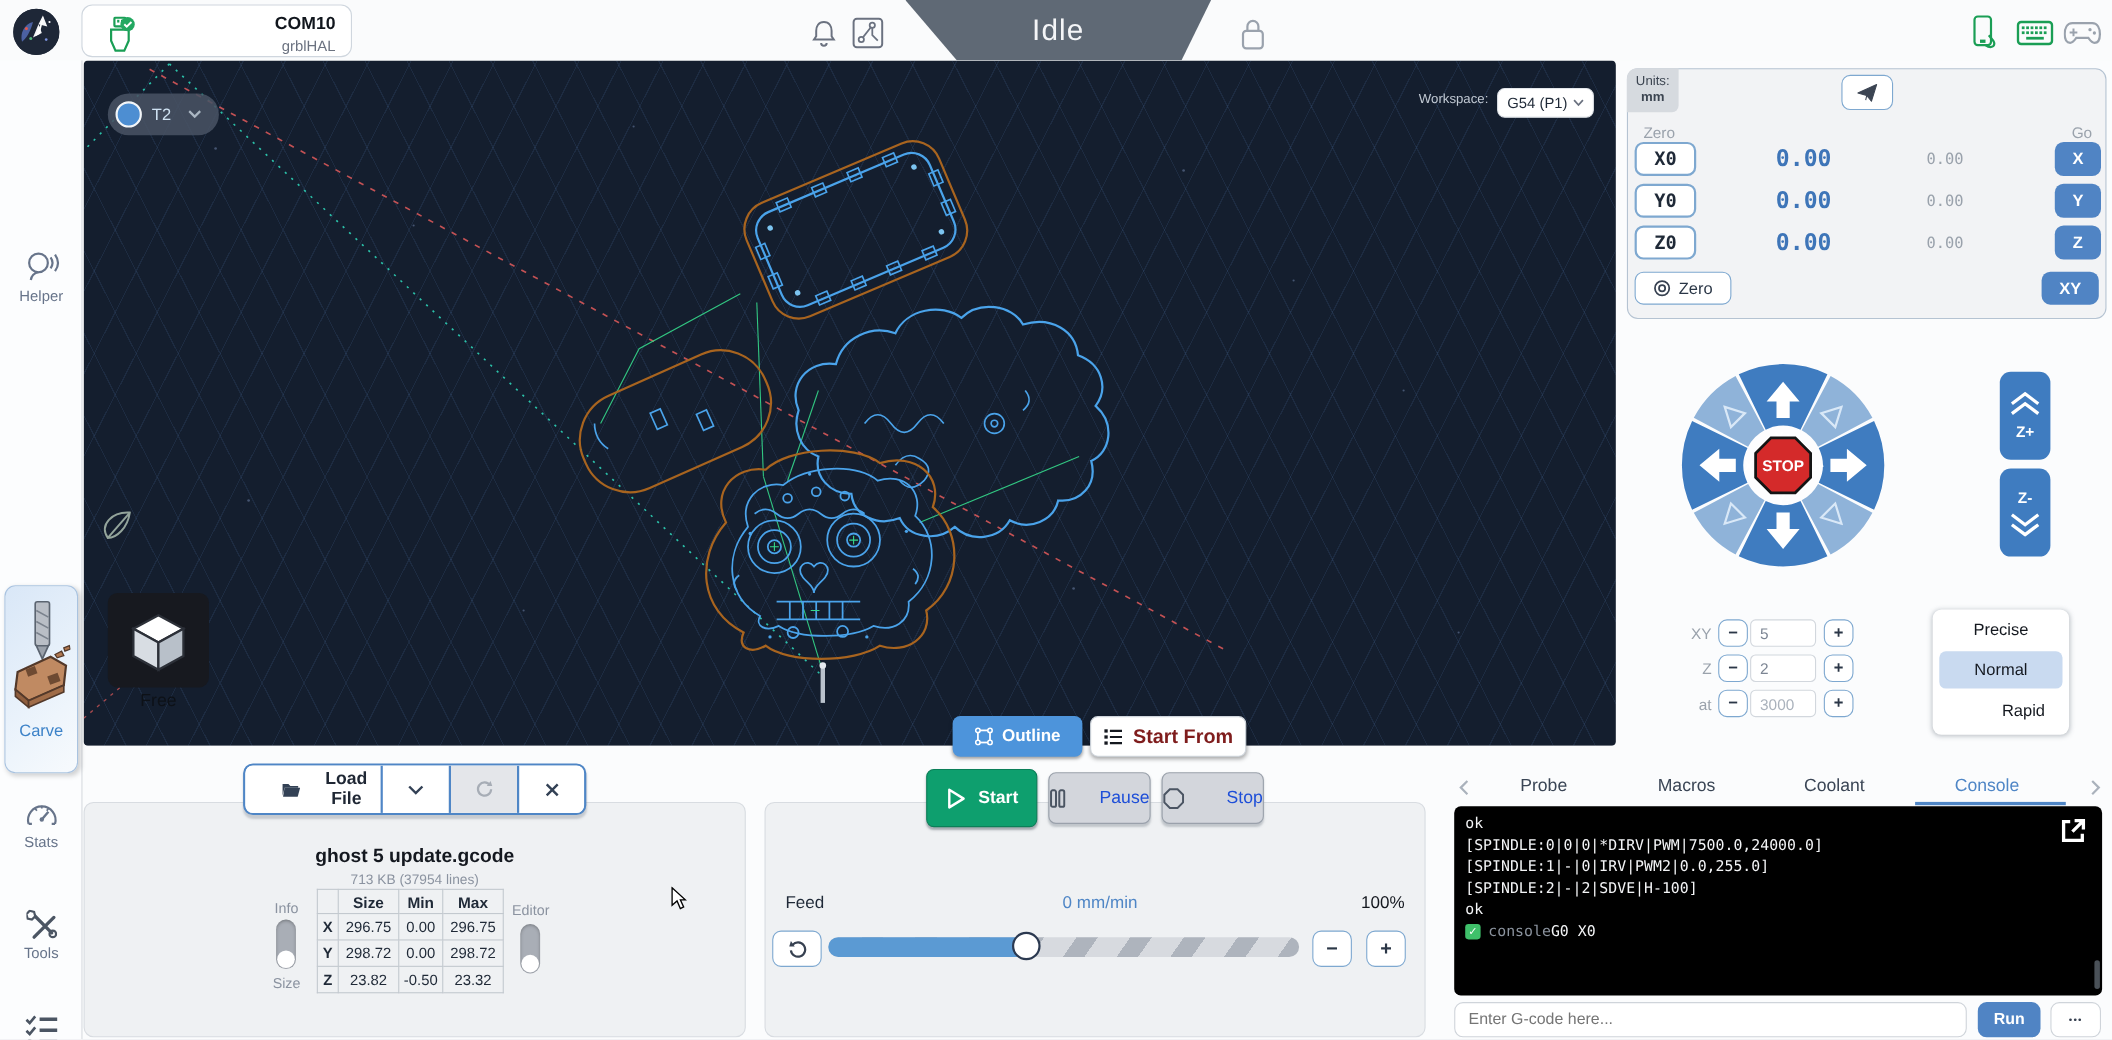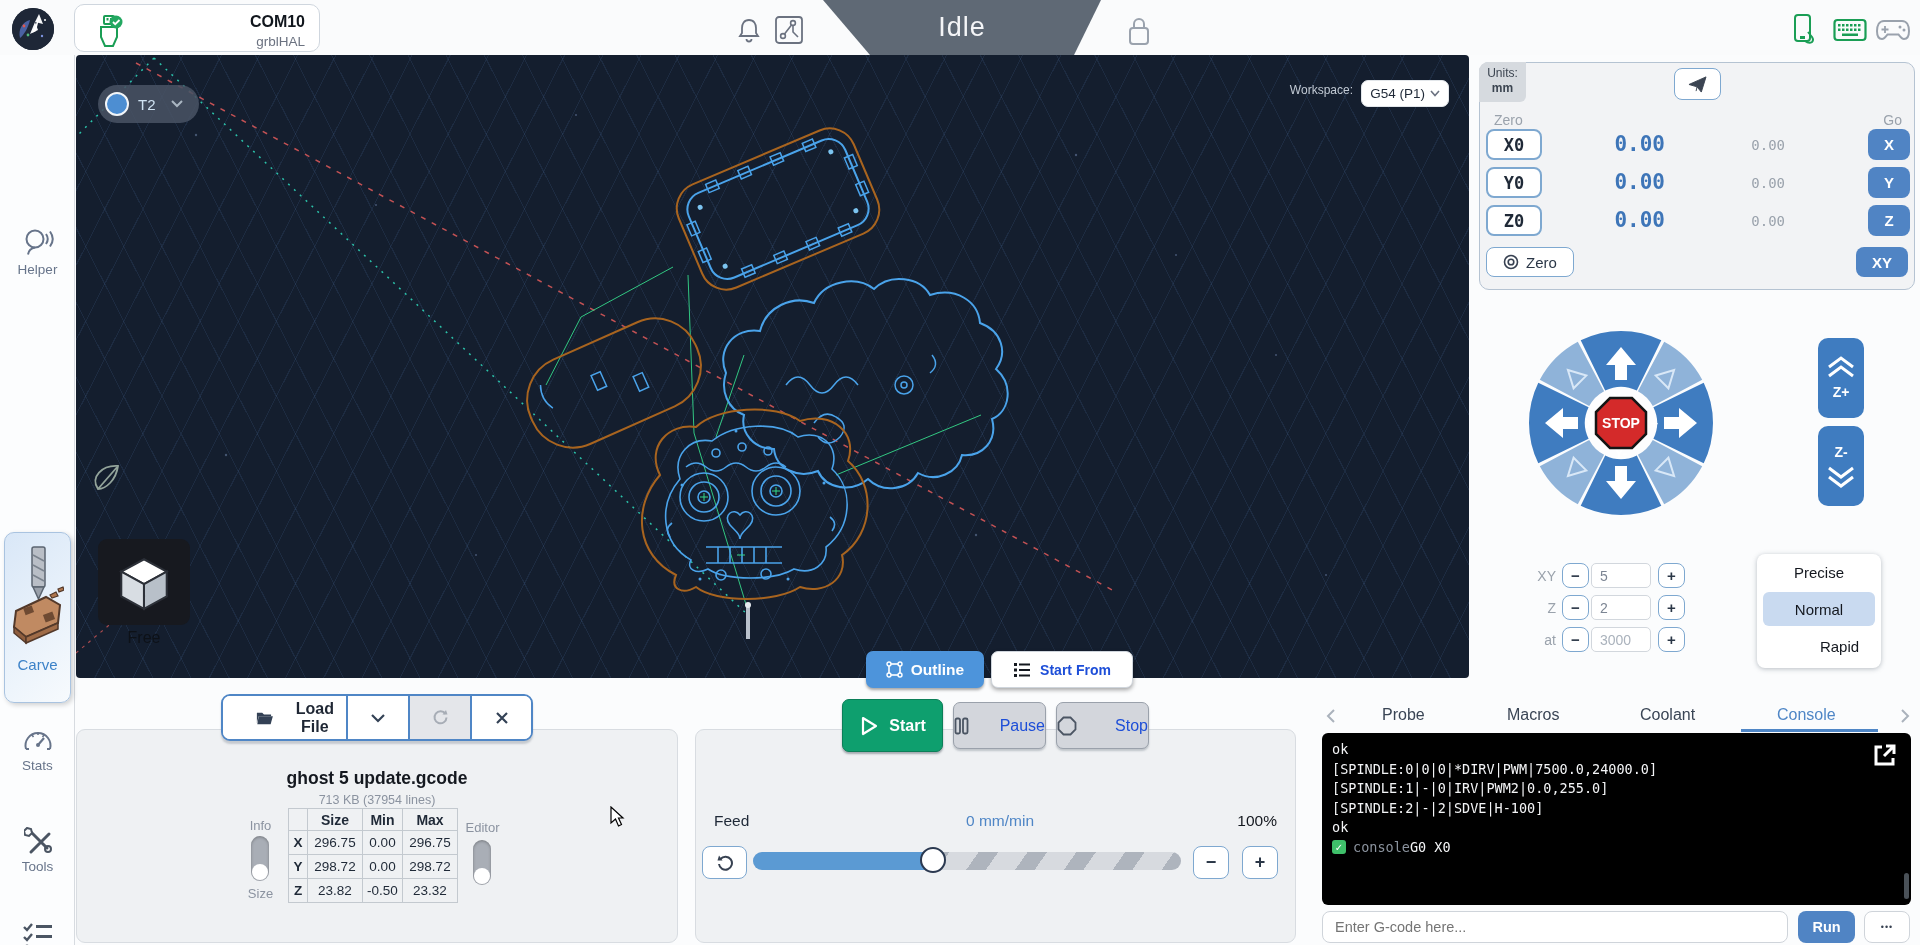--- a/index.html
+++ b/index.html
@@ -336,21 +336,21 @@
   <button class="abs flex" style="left:866px;top:651px;width:118px;height:37px;background:#4d94db;border:none;border-radius:7px;color:#fff;font-size:15.5px;font-weight:bold;gap:8px;box-shadow:0 2px 3px rgba(0,0,0,.35);">
     <svg width="17" height="17" viewBox="0 0 17 17">
       <rect x="3" y="3" width="11" height="11" fill="none" stroke="#fff" stroke-width="1.6"></rect>
       <circle cx="3" cy="3" r="2" fill="#4d94db" stroke="#fff" stroke-width="1.4"></circle>
       <circle cx="14" cy="3" r="2" fill="#4d94db" stroke="#fff" stroke-width="1.4"></circle>
       <circle cx="3" cy="14" r="2" fill="#4d94db" stroke="#fff" stroke-width="1.4"></circle>
       <circle cx="14" cy="14" r="2" fill="#4d94db" stroke="#fff" stroke-width="1.4"></circle>
     </svg>
     <span>Outline</span>
   </button>
-  <button class="abs flex" style="left:991px;top:651px;width:142px;height:37px;background:#fff;border:1px solid #cfd5dc;border-radius:7px;color:#1d4ed8;font-size:14px;font-weight:bold;gap:9px;box-shadow:0 2px 4px rgba(0,0,0,.35);">
+  <button class="abs flex" style="left:991px;top:651px;width:142px;height:37px;background:#fff;border:1px solid #cfd5dc;border-radius:7px;color:#7f1d1d;font-size:18px;font-weight:bold;gap:9px;box-shadow:0 2px 4px rgba(0,0,0,.35);">
     <svg width="18" height="16" viewBox="0 0 18 16">
       <path d="M6 2.5 h11 M6 8 h11 M6 13.5 h11" stroke="#14181f" stroke-width="2"></path>
       <rect x="1" y="1" width="3" height="3" fill="#14181f"></rect>
         <rect x="1" y="6.5" width="3" height="3" fill="#14181f"></rect>
         <rect x="1" y="12" width="3" height="3" fill="#14181f"></rect>
     </svg>
     <span>Start From</span>
   </button>
 
   <div class="abs" style="left:1479px;top:62px;width:436px;height:228px;background:#f2f3f5;border:1.5px solid #b5c3d2;border-radius:10px;">

